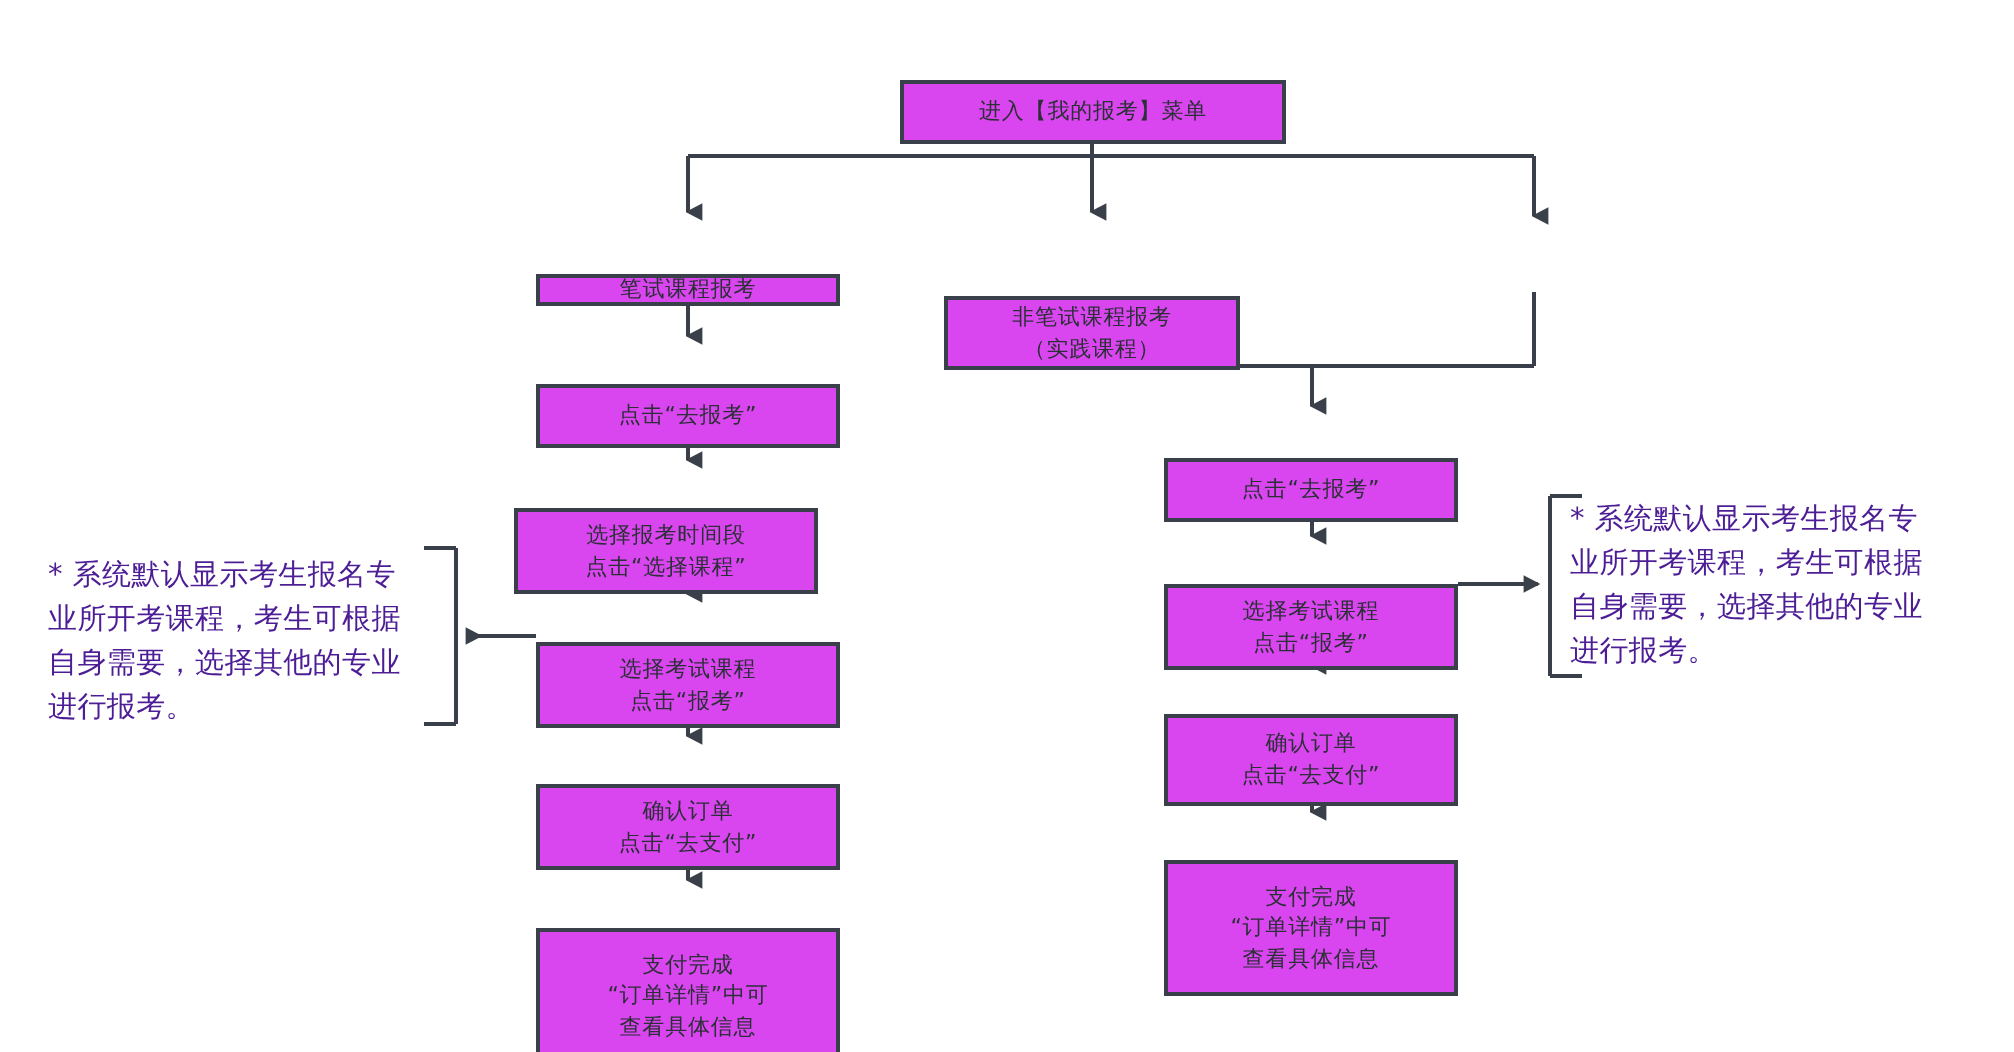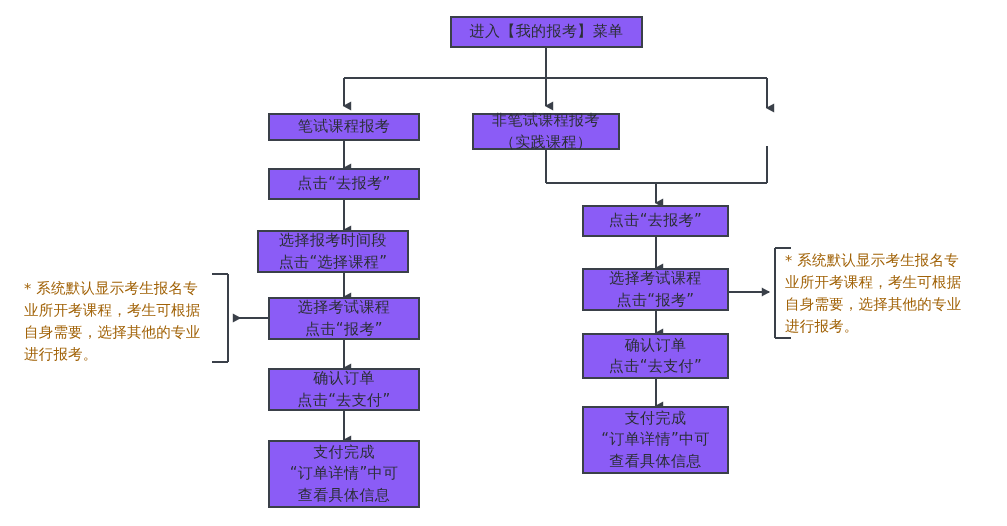--- a/index.html
+++ b/index.html
@@ -23,36 +23,37 @@
     left: 0;
     top: 0;
     width: 1007px;
     height: 526px;
     pointer-events: none;
   }
   .node {
     position: absolute;
     box-sizing: border-box;
     border: 2px solid #3a4049;
-    background: #8b5cf6;
+    background: #d946ef;
     display: flex;
     align-items: center;
     justify-content: center;
     text-align: center;
     color: #2b2f36;
-    font-size: 15px;
+    font-size: 11px;
     line-height: 1.42;
     letter-spacing: 0.4px;
     white-space: pre-line;
     z-index: 2;
+    margin-top: 24px;
   }
   .note {
     position: absolute;
     box-sizing: border-box;
-    color: #a16207;
+    color: #4c1d95;
     font-size: 14.5px;
     line-height: 1.52;
     letter-spacing: 0.2px;
     white-space: pre-line;
     z-index: 2;
     text-align: left;
   }
 </style>
 </head>
 <body>
@@ -109,23 +110,23 @@
       <path d="M775,248 L775,338"></path>
       <path d="M775,338 L791,338"></path>
 
       <path d="M729,292 L769,292" marker-end="url(#ar-right)"></path>
 
     </g>
   </svg>
 
   <div class="node" style="left:450px; top:16px; width:193px; height:32px;">进入【我的报考】菜单</div>
 
-  <div class="node" style="left:268px; top:113px; width:152px; height:28px;">笔试课程报考</div>
+  <div class="node" style="left:268px; top:113px; width:152px; height:16px;">笔试课程报考</div>
 
-  <div class="node" style="left:472px; top:113px; width:148px; height:37px;">非笔试课程报考
+  <div class="node" style="left:472px; top:124px; width:148px; height:37px;">非笔试课程报考
 （实践课程）</div>
 
 
   <div class="node" style="left:268px; top:168px; width:152px; height:32px;">点击“去报考”</div>
 
   <div class="node" style="left:257px; top:230px; width:152px; height:43px;">选择报考时间段
 点击“选择课程”</div>
 
   <div class="node" style="left:268px; top:297px; width:152px; height:43px;">选择考试课程
 点击“报考”</div>

